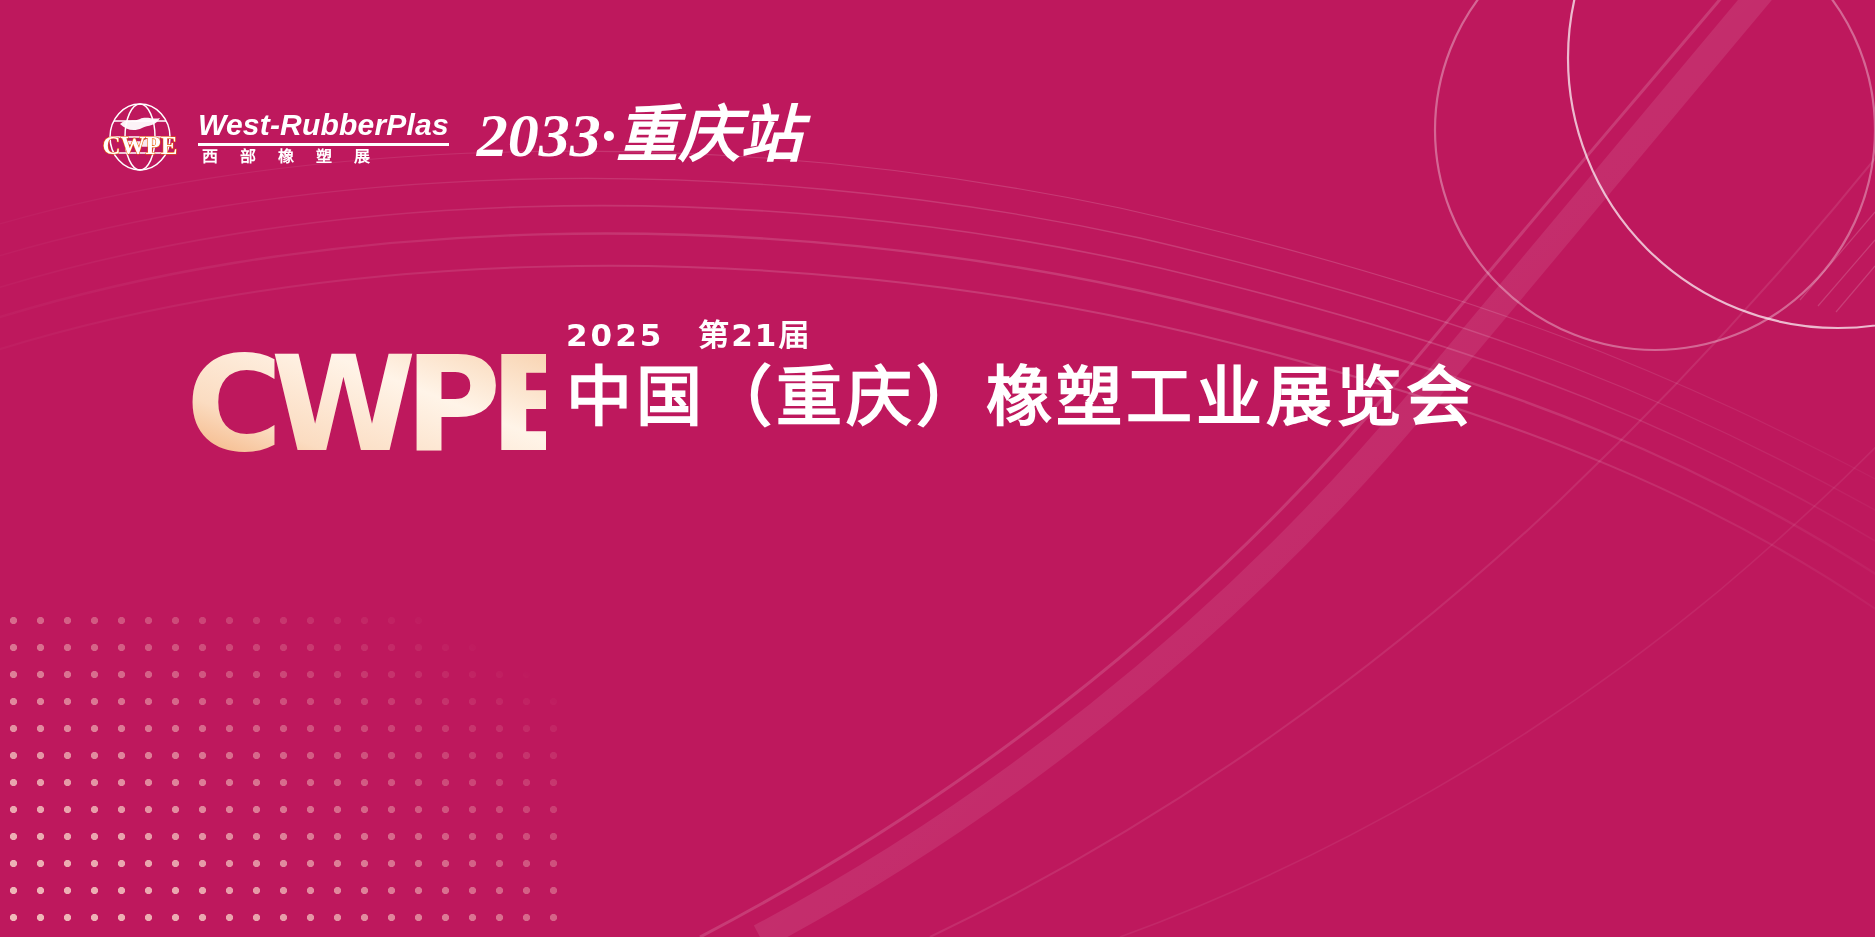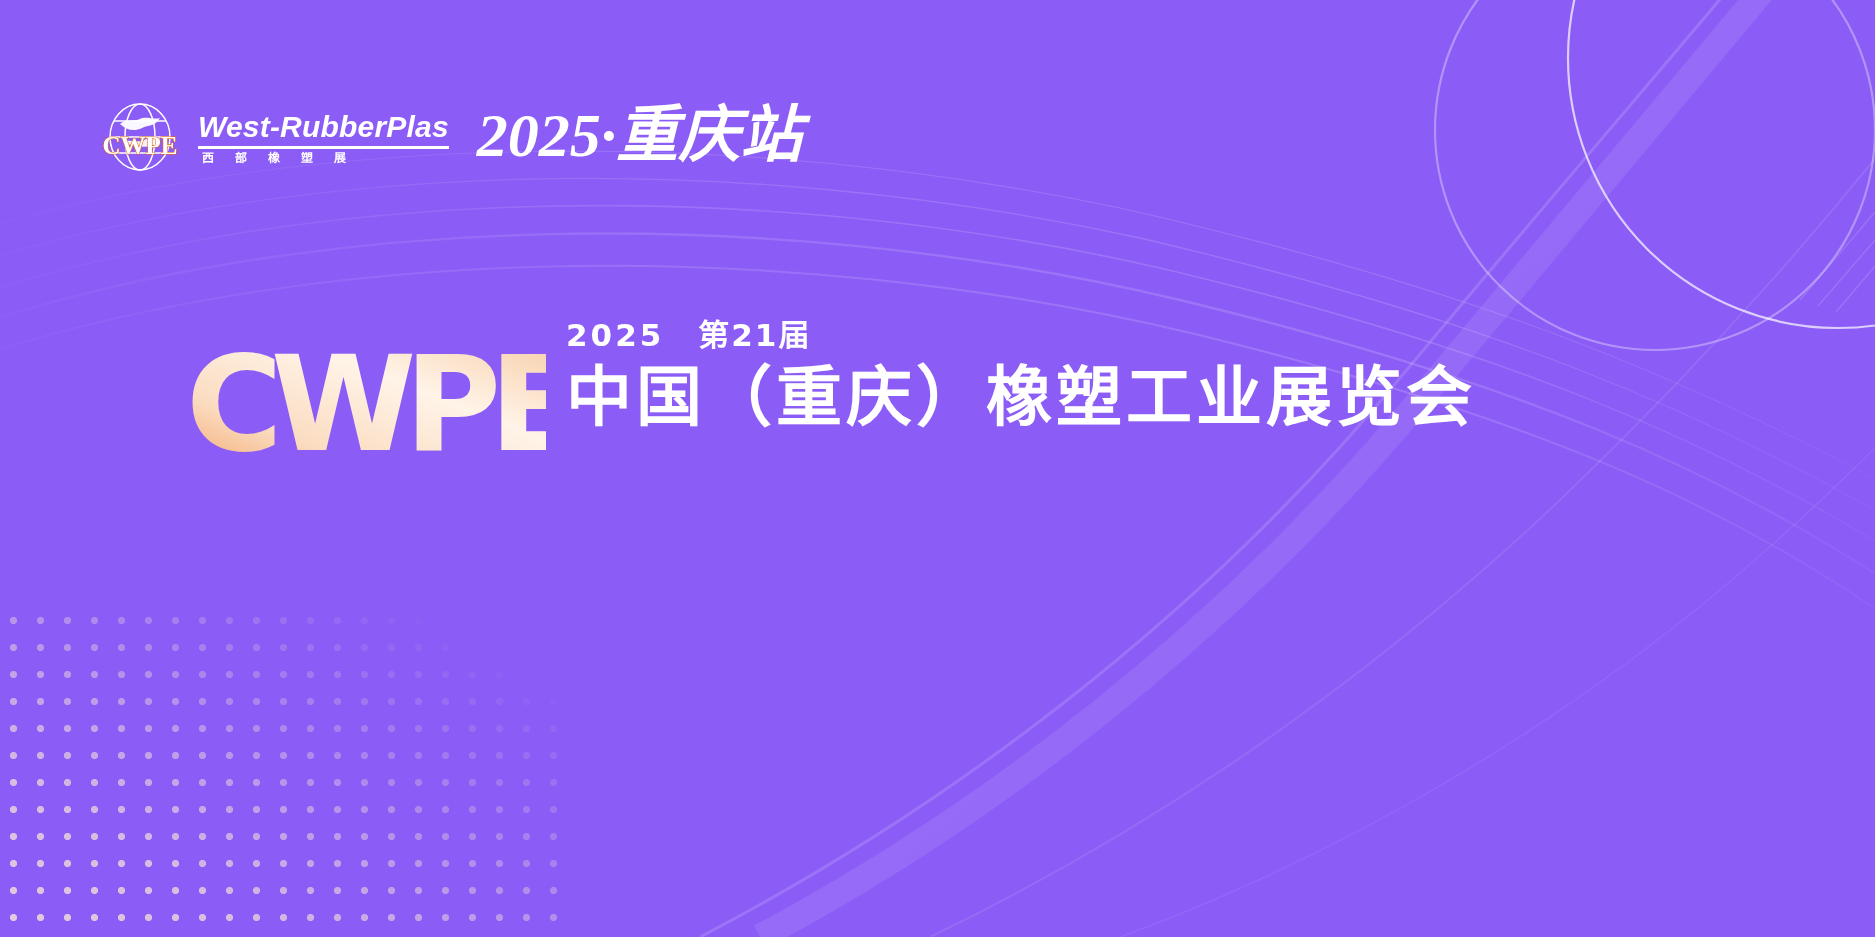--- a/index.html
+++ b/index.html
@@ -8,21 +8,21 @@
   html, body {
     width:1875px; height:937px;
     overflow:hidden;
     background:#ec6c06;
     font-family:"Liberation Sans", sans-serif;
   }
 
   #banner {
     position:relative;
     width:1875px; height:937px;
-    background:#8b5cf6;
+    background:#be185d;
     overflow:hidden;
   }
 
   
   .bg-layer { position:absolute; inset:0; pointer-events:none; }
   .bg-layer svg { display:block; width:1875px; height:937px; }
 
   .halftone {
     position:absolute;
     left:0; bottom:0;
@@ -76,21 +76,21 @@
   }
   .wrp-rule {
     height:3px;
     background:#ffffff;
     margin:3px 0 3px 0;
     width:100%;
   }
   .wrp-cn {
     font-family:"Liberation Serif", serif;
     font-weight:bold;
-    font-size:12px;
+    font-size:16px;
     line-height:1.05;
     color:#ffffff;
     letter-spacing:9px;
     text-indent:4px;
     white-space:nowrap;
   }
 
   .header-headline {
     font-family:"Liberation Serif", serif;
     font-weight:bold;
@@ -242,21 +242,21 @@
         <text x="44" y="56" text-anchor="middle" font-family="Liberation Serif, serif" font-weight="bold" font-size="25" fill="#ffffff" stroke="#ec6c06" stroke-width="1.1" paint-order="stroke">CWPE</text>
       </svg>
     </div>
 
     <div class="wrp-block">
       <div class="wrp-latin">West-RubberPlas</div>
       <div class="wrp-rule"></div>
       <div class="wrp-cn">西 部 橡 塑 展</div>
     </div>
 
-    <div class="header-headline">2025·重庆站</div>
+    <div class="header-headline">2033·重庆站</div>
   </div>
 
   <div id="hero">
 
     <div class="cwpe-logo">
       <svg viewBox="0 0 360 140" aria-hidden="true">
         <defs>
           <linearGradient id="cwpeGrad" x1="0" y1="1" x2="1" y2="0">
             <stop offset="0%" stop-color="#f0a163"></stop>
             <stop offset="28%" stop-color="#fbdcc1"></stop>

